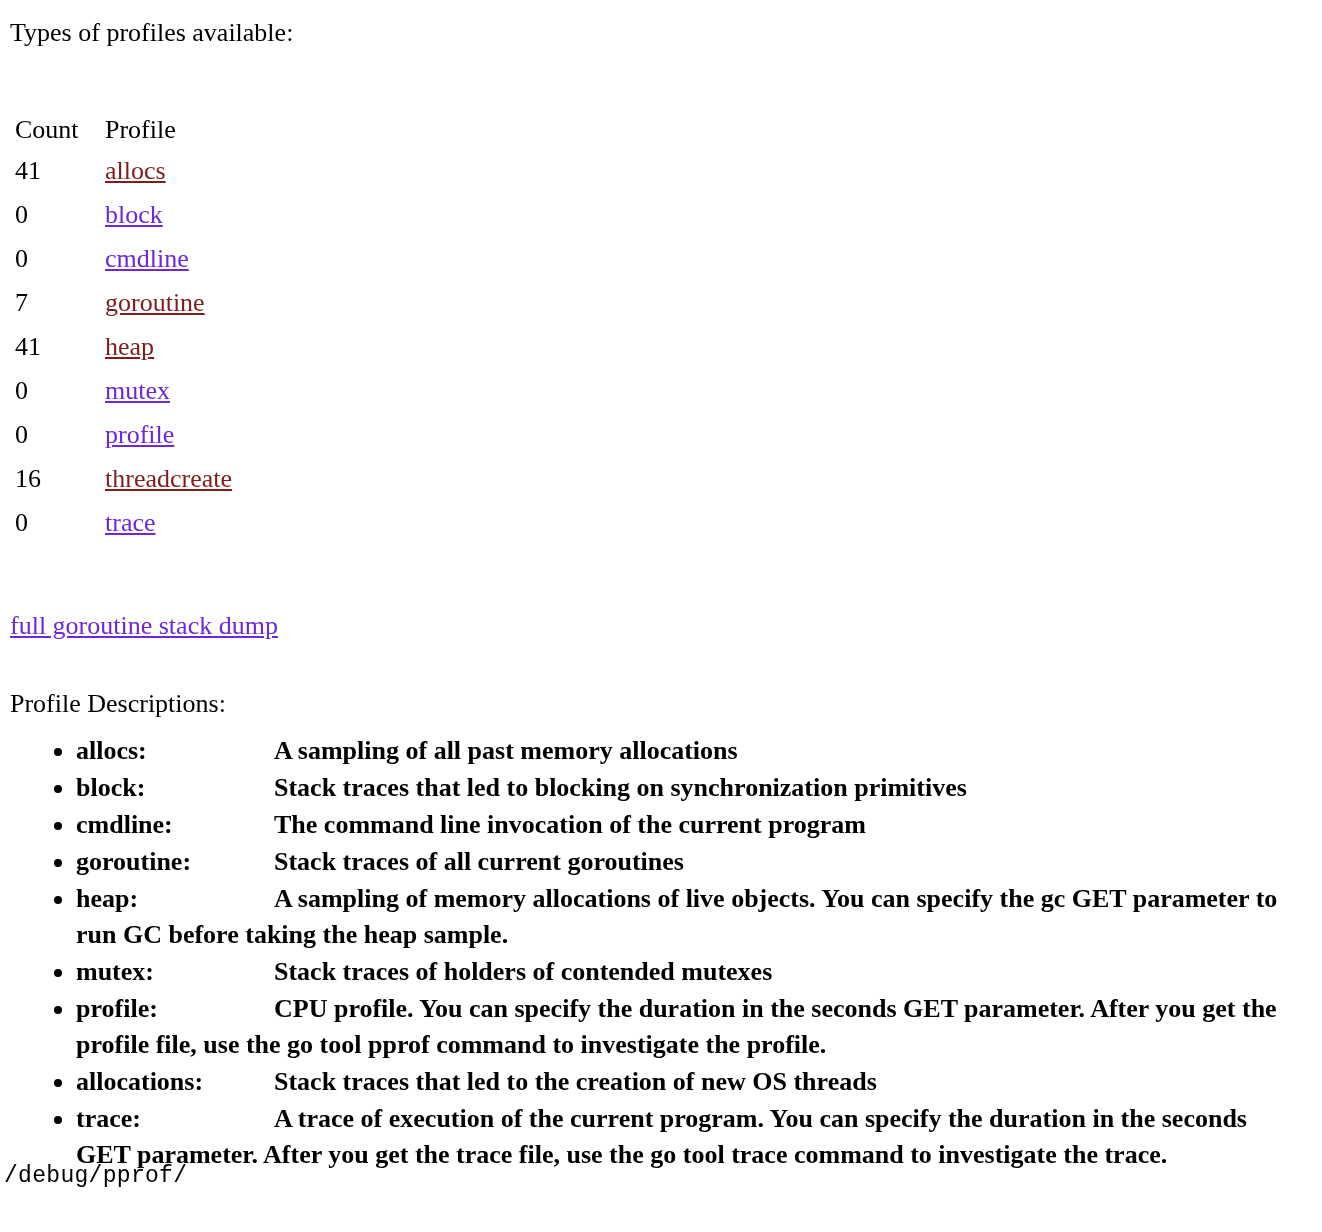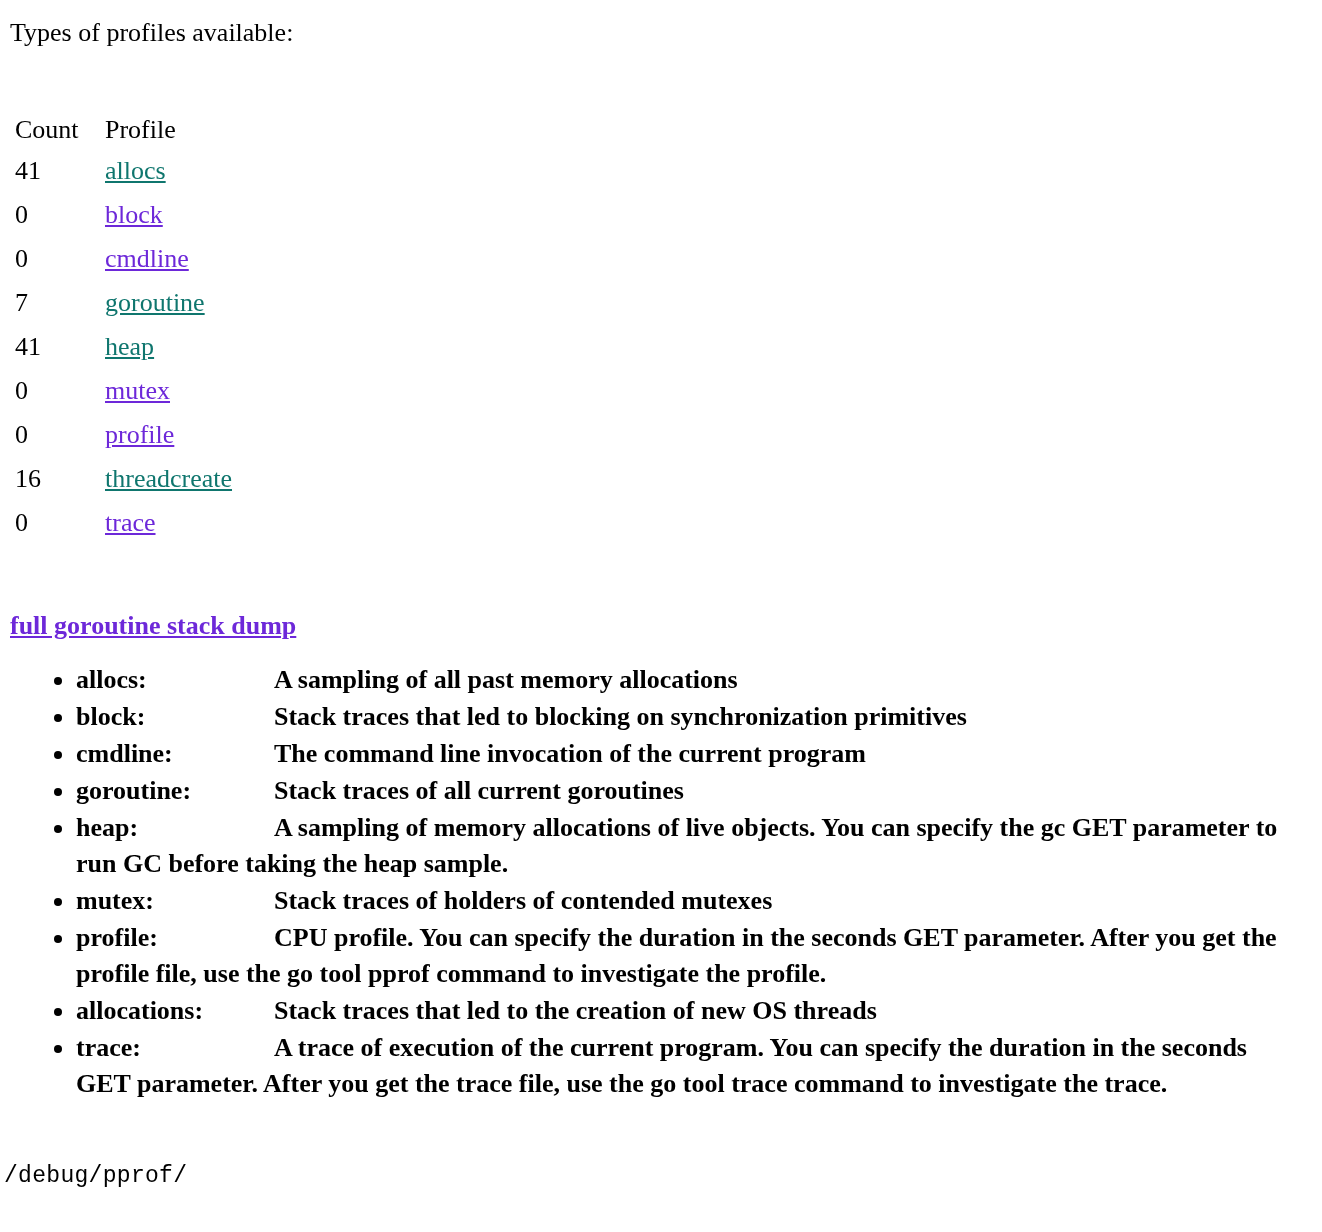--- a/index.html
+++ b/index.html
@@ -66,29 +66,28 @@
   }
   .col-profile {
     padding-left: 0 !important;
   }
 
   a {
     color: #6d28d9;
     text-decoration: underline;
   }
   a.visited {
-    color: #0f766e;
+    color: #7f1d1d;
   }
 
   .dumplink-line {
     margin: 0;
     padding: 0;
     line-height: 44px;
     font-size: 26px;
-    font-weight: bold;
   }
 
   
   .section-title {
     font-size: 26px;
     font-weight: normal;
     margin: 42px 0 8px 0;
     padding: 0;
     line-height: 1.1;
   }
@@ -152,20 +151,21 @@
         </tr>
       </thead>
       <tbody id="profiles-body"><tr><td class="col-count">41</td><td class="col-profile"><a href="#" class="visited">allocs</a></td></tr><tr><td class="col-count">0</td><td class="col-profile"><a href="#">block</a></td></tr><tr><td class="col-count">0</td><td class="col-profile"><a href="#">cmdline</a></td></tr><tr><td class="col-count">7</td><td class="col-profile"><a href="#" class="visited">goroutine</a></td></tr><tr><td class="col-count">41</td><td class="col-profile"><a href="#" class="visited">heap</a></td></tr><tr><td class="col-count">0</td><td class="col-profile"><a href="#">mutex</a></td></tr><tr><td class="col-count">0</td><td class="col-profile"><a href="#">profile</a></td></tr><tr><td class="col-count">16</td><td class="col-profile"><a href="#" class="visited">threadcreate</a></td></tr><tr><td class="col-count">0</td><td class="col-profile"><a href="#">trace</a></td></tr></tbody>
     </table>
   </div>
 
   <div class="dumplink-line">
     <a href="#">full goroutine stack dump</a>
   </div>
 
+  <div class="section-title">Profile Descriptions:</div>
 
   <ul class="desc-list" id="desc-list">
       <li>
         <span class="li-inner"><span class="desc-label">allocs:</span><span class="desc-text">A sampling of all past memory allocations</span></span>
       </li>
       <li>
         <span class="li-inner"><span class="desc-label">block:</span><span class="desc-text">Stack traces that led to blocking on synchronization primitives</span></span>
       </li>
       <li>
         <span class="li-inner"><span class="desc-label">cmdline:</span><span class="desc-text">The command line invocation of the current program</span></span>

